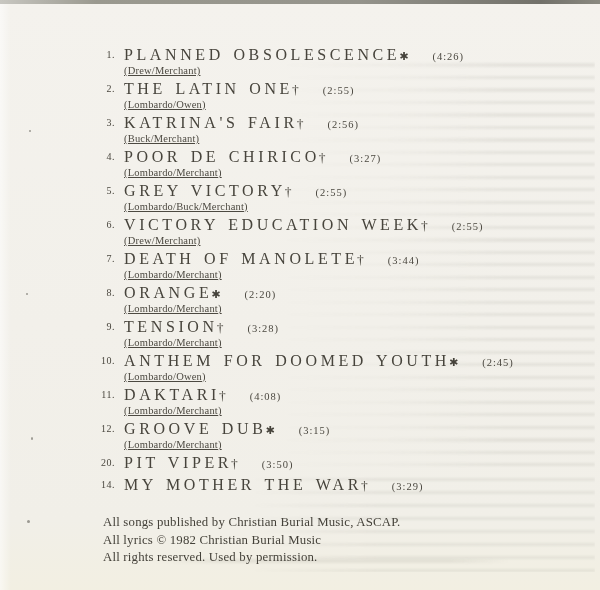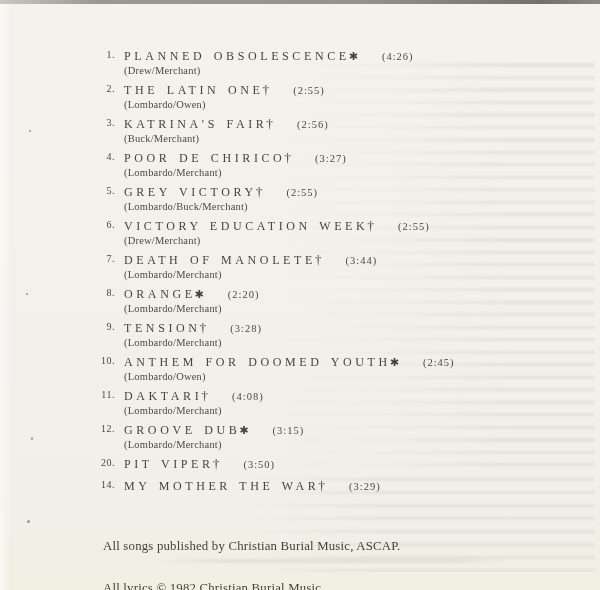--- a/index.html
+++ b/index.html
@@ -46,32 +46,32 @@
   .speck { position: absolute; border-radius: 50%; background: rgba(70,68,60,.5); }
 
   .tracklist { position: absolute; left: 101px; top: 47px; width: 482px; }
   .track { display: flex; align-items: flex-start; margin-bottom: 4px; }
   .num {
     flex: 0 0 14px; text-align: right;
     font-size: 10px; line-height: 15px; letter-spacing: .5px; color: #4a473f;
   }
   .tbody { margin-left: 9px; }
   .titleline { display: block; line-height: 16px; white-space: nowrap; }
-  .title { font-size: 12px; letter-spacing: 3.6px; word-spacing: 2px; color: #47443c; }
+  .title { font-size: 16px; letter-spacing: 3.6px; word-spacing: 2px; color: #47443c; }
   .sym { font-family: "Liberation Serif", "DejaVu Sans", serif; color: #45423a; }
   .sym-dagger { font-size: 13.5px; margin-left: -1px; }
   .sym-star { font-size: 11px; margin-left: -1px; }
   .time { font-size: 10.5px; letter-spacing: 1px; color: #4a473f; margin-left: 24px; }
-  .credit { display: block; font-size: 10.5px; line-height: 12px; letter-spacing: .2px; color: #4c4941; }
+  .credit { display: block; font-size: 10.5px; line-height: 12px; letter-spacing: .2px; color: #4c4941; text-decoration: underline; }
 
   .footer {
     position: absolute; left: 103px; top: 514px;
     font-size: 12.8px; line-height: 17.5px; letter-spacing: .2px; color: #45423a;
   }
-  .footer span { display: block; margin-top: 24px; }
+  .footer span { display: block; }
 </style>
 </head>
 <body>
 
 <div class="page">
   <div class="top-edge"></div>
   <div class="left-light"></div>
 
   <div class="ghost ghost-a"></div>
   <div class="ghost ghost-b"></div>
@@ -190,14 +190,15 @@
     <span class="num">14.</span>
     <span class="tbody">
       <span class="titleline"><span class="title">MY MOTHER THE WAR</span><span class="sym sym-dagger">†</span><span class="time">(3:29)</span></span>
     </span>
   </div>
 </div>
 
   <div class="footer">
     <span>All songs published by Christian Burial Music, ASCAP.</span>
     <span>All lyrics © 1982 Christian Burial Music</span>
+    <span>All rights reserved. Used by permission.</span>
   </div>
 </div>
 
 </body></html>

